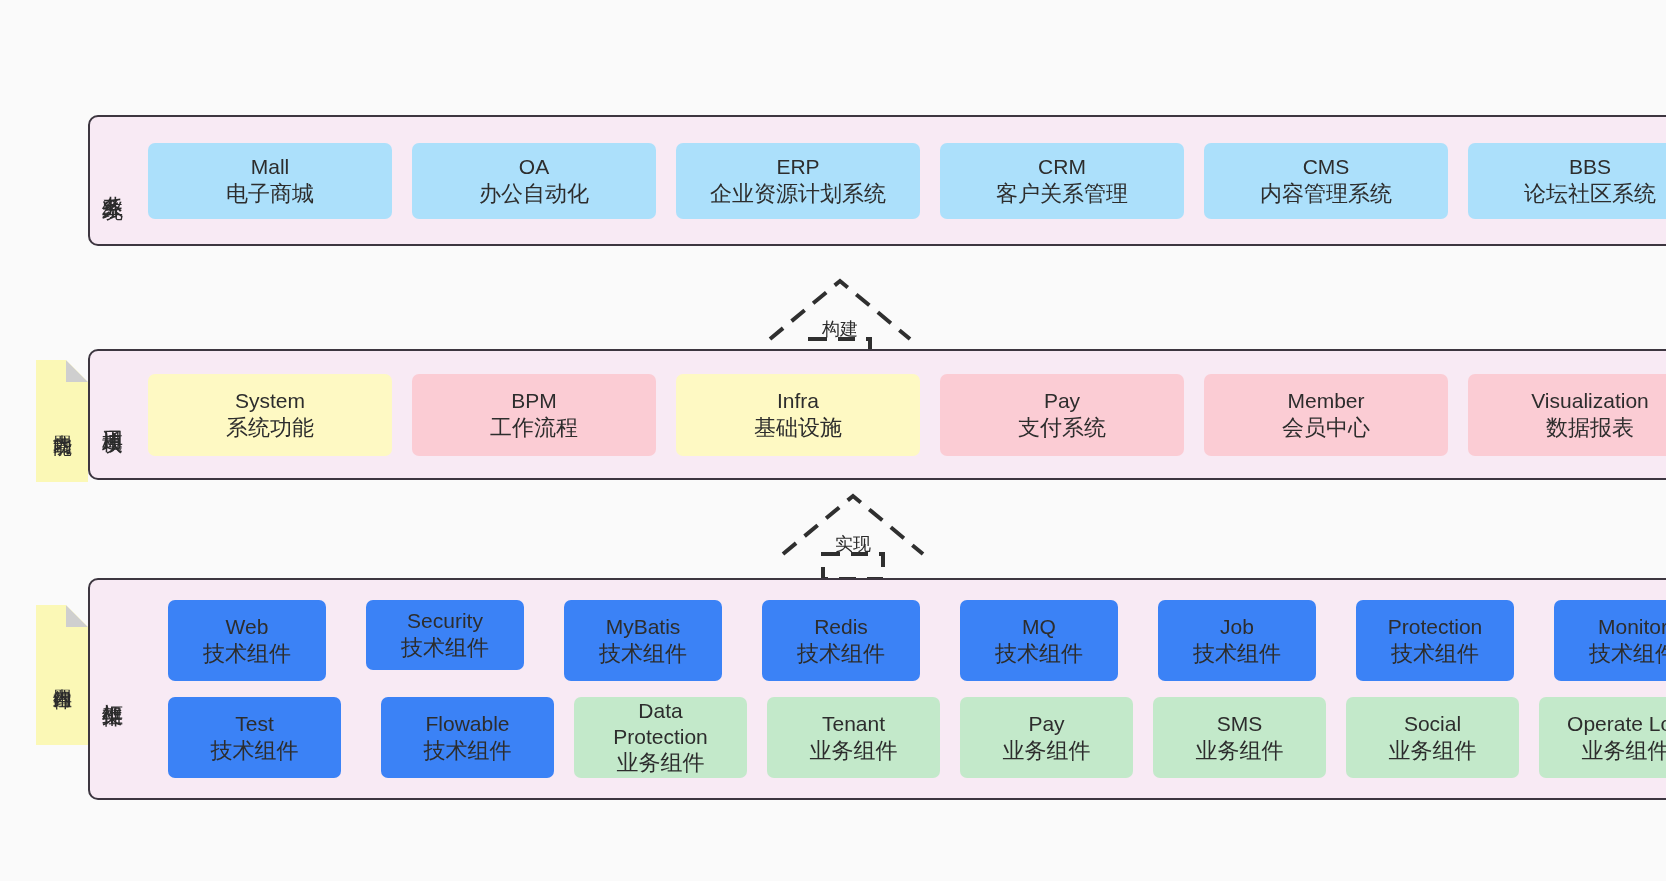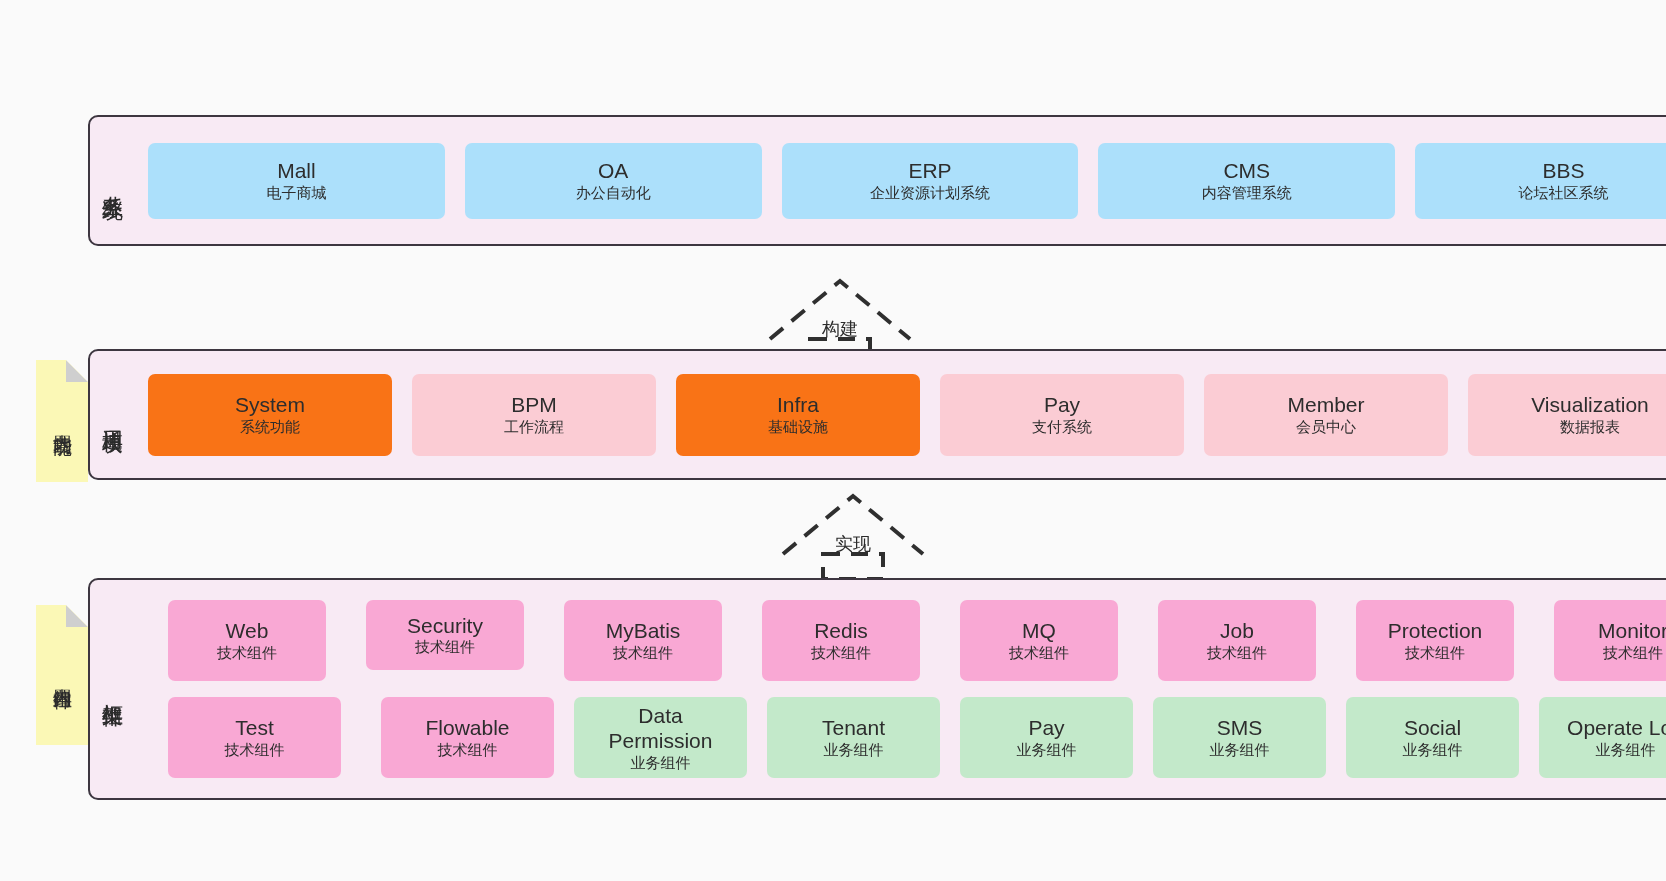--- a/index.html
+++ b/index.html
@@ -69,30 +69,30 @@
     text-align: center;
     box-sizing: border-box;
     padding: 4px 24px;
   }
   .cell .t1 {
     font-size: 21px;
     line-height: 1.22;
     color: #2d2d2d;
   }
   .cell .t2 {
-    font-size: 15px;
+    font-size: 22px;
     line-height: 1.25;
     color: #2d2d2d;
   }
 
   
   .c-blue        { background: #ace0fb; }
-  .c-red         { background: #f97316; }
+  .c-red         { background: #fef9c3; }
   .c-pink        { background: #fbccd4; }
-  .c-green       { background: #f9a8d4; margin-left: 20px; }
+  .c-green       { background: #3b82f6; margin-left: 20px; }
   .c-lightgreen  { background: #c3e9ca; }
 
   
   .note {
     position: absolute;
     background: #fbf8b6;
     box-sizing: border-box;
     display: flex;
     align-items: center;
     justify-content: center;
@@ -146,20 +146,24 @@
         </div>
         <div class="cell c-blue" style="height:76px">
           <div class="t1">OA</div>
           <div class="t2">办公自动化</div>
         </div>
         <div class="cell c-blue" style="height:76px">
           <div class="t1">ERP</div>
           <div class="t2">企业资源计划系统</div>
         </div>
         <div class="cell c-blue" style="height:76px">
+          <div class="t1">CRM</div>
+          <div class="t2">客户关系管理</div>
+        </div>
+        <div class="cell c-blue" style="height:76px">
           <div class="t1">CMS</div>
           <div class="t2">内容管理系统</div>
         </div>
         <div class="cell c-blue" style="height:76px">
           <div class="t1">BBS</div>
           <div class="t2">论坛社区系统</div>
         </div>
       </div>
     </div>
   </div>
@@ -264,21 +268,21 @@
       <div class="row">
         <div class="cell c-green" style="height:81px">
           <div class="t1">Test</div>
           <div class="t2">技术组件</div>
         </div>
         <div class="cell c-green" style="height:81px">
           <div class="t1">Flowable</div>
           <div class="t2">技术组件</div>
         </div>
         <div class="cell c-lightgreen" style="height:81px">
-          <div class="t1">Data Permission</div>
+          <div class="t1">Data Protection</div>
           <div class="t2">业务组件</div>
         </div>
         <div class="cell c-lightgreen" style="height:81px">
           <div class="t1">Tenant</div>
           <div class="t2">业务组件</div>
         </div>
         <div class="cell c-lightgreen" style="height:81px">
           <div class="t1">Pay</div>
           <div class="t2">业务组件</div>
         </div>

